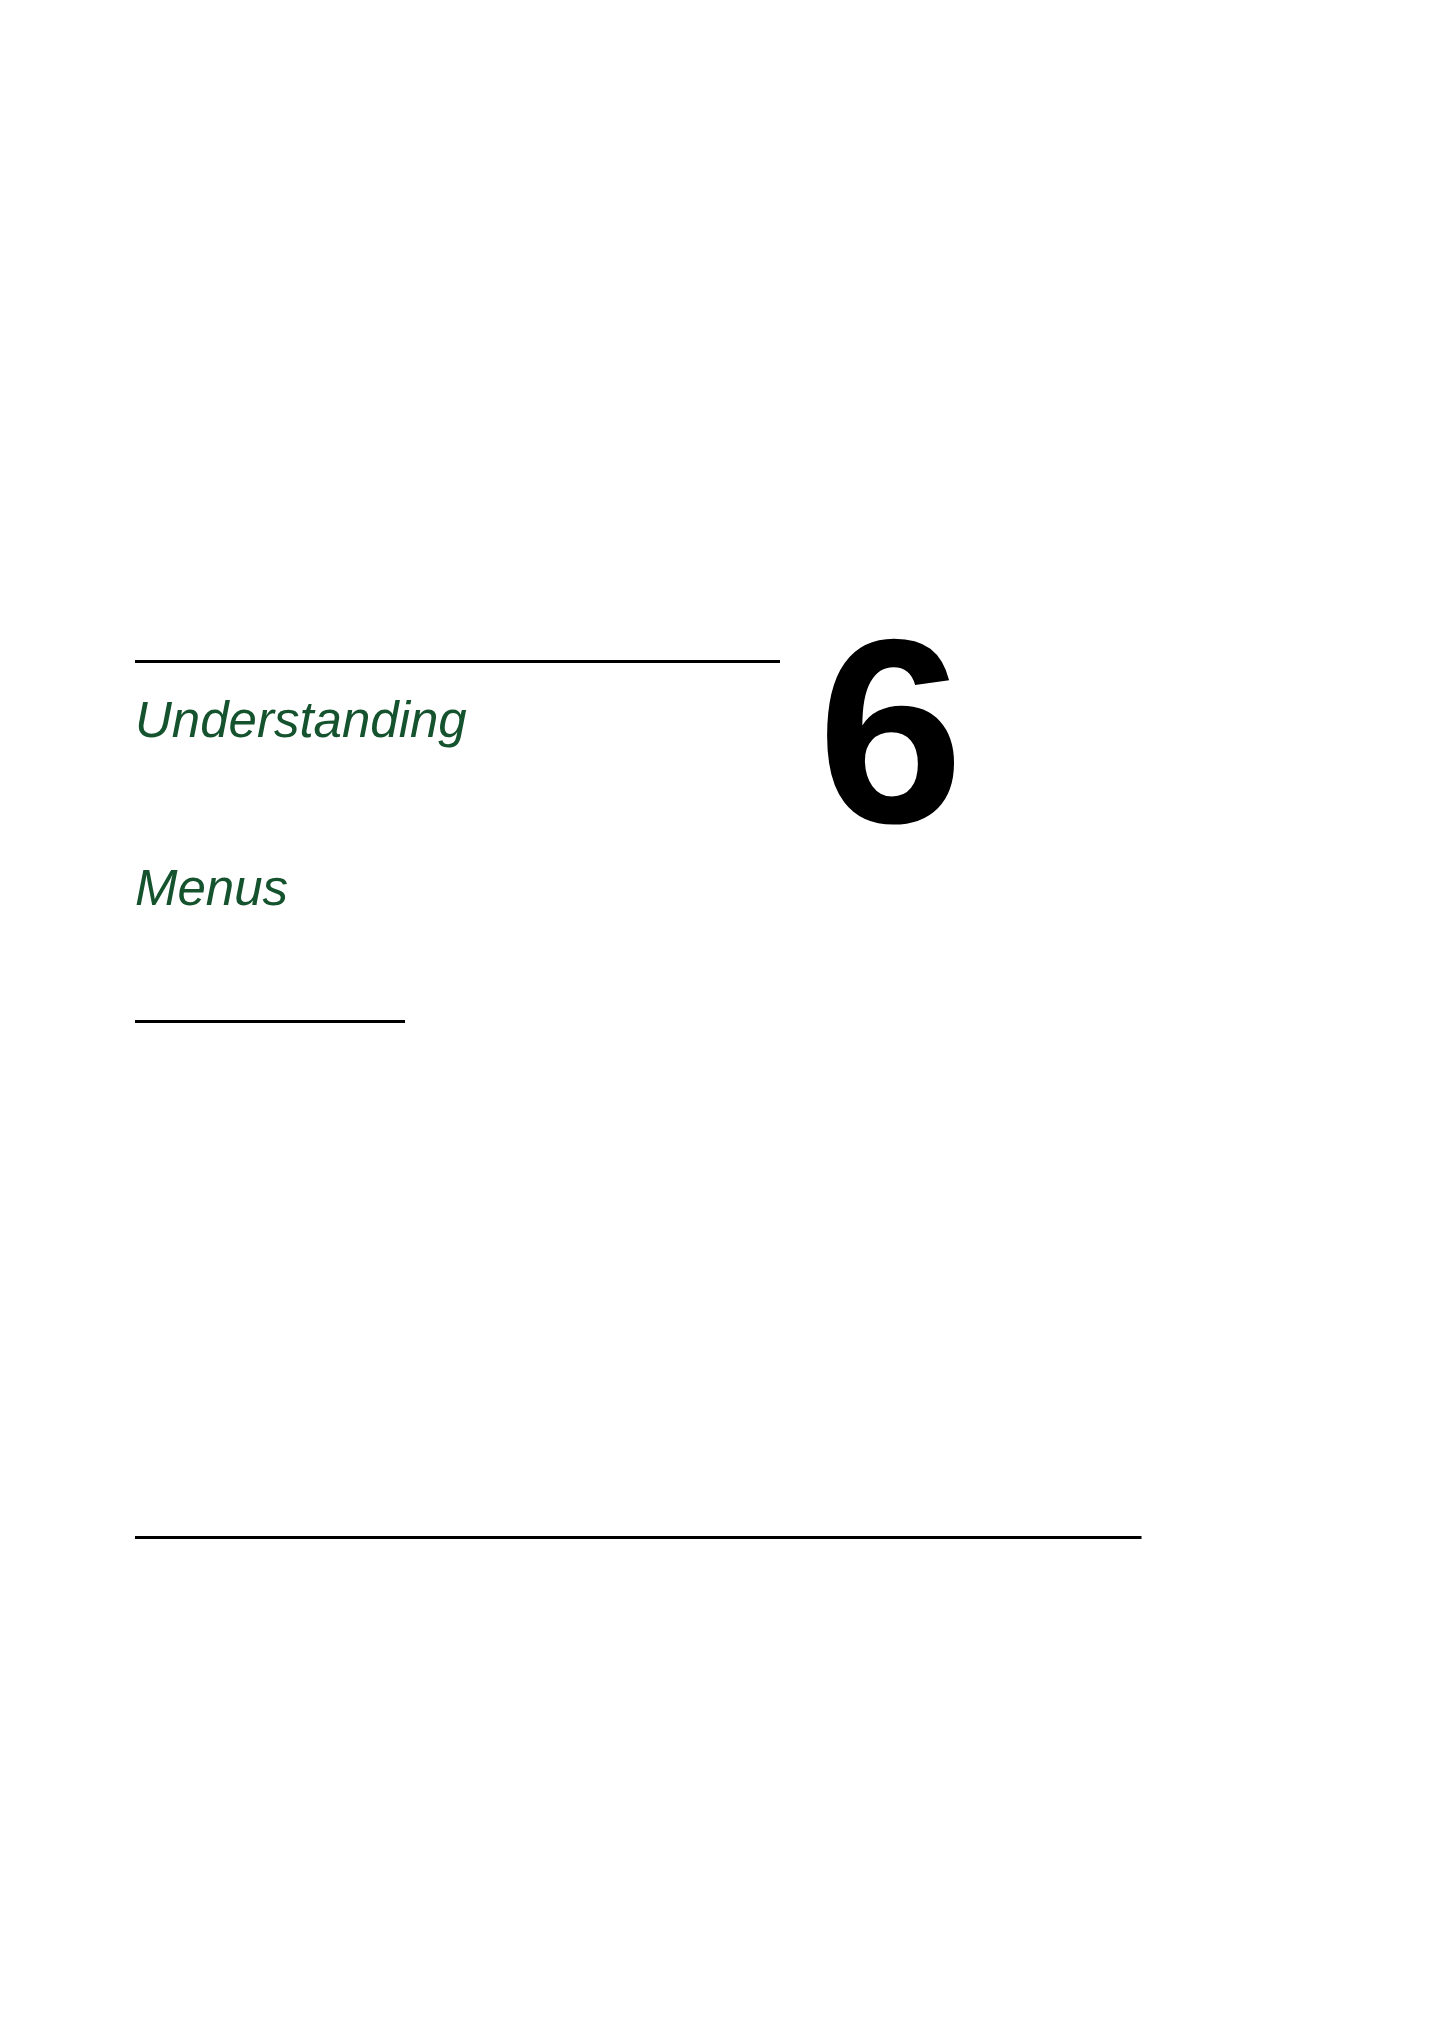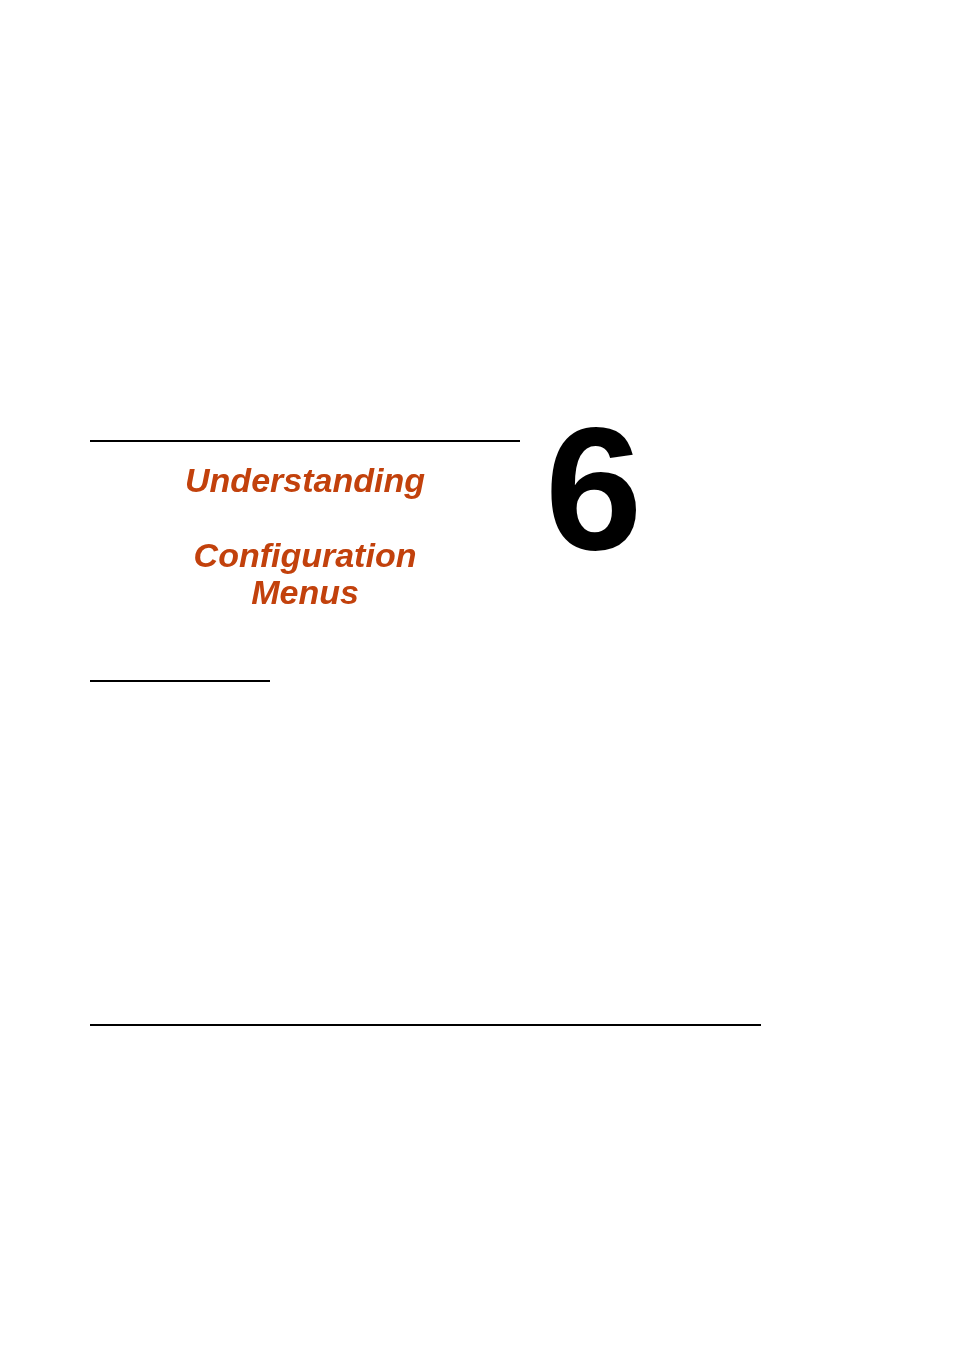--- a/index.html
+++ b/index.html
@@ -30,26 +30,26 @@
       top: 0;
       width: 430px;
       height: 2px;
       background: #000;
     }
     .chapter-title {
       position: absolute;
       left: 0;
       top: 22px;
       width: 430px;
-      text-align: center;
+      text-align: left;
       font-style: italic;
-      font-weight: bold;
+      font-weight: normal;
       font-size: 34px;
       line-height: 1.1;
-      color: #c2410c;
+      color: #14532d;
     }
     .chapter-number {
       position: absolute;
       left: 455px;
       top: -52px;
       font-size: 175px;
       font-weight: 900;
       font-family: Arial, Helvetica, sans-serif;
       color: #000;
       letter-spacing: -4px;
@@ -73,21 +73,21 @@
   </style>
 </head>
 <body>
 
 <div class="page-container">
   <div class="title-block">
     <div class="top-rule"></div>
     <div class="chapter-title">
       <span>Understanding</span><br>
       <br>
-      <span>Configuration</span><br>
+      <br>
       <span>Menus</span>
     </div>
     <div class="chapter-number">6</div>
     <div class="bottom-rule-short"></div>
   </div>
 </div>
 
 <div class="footer-rule"></div>
 
 </body></html>

